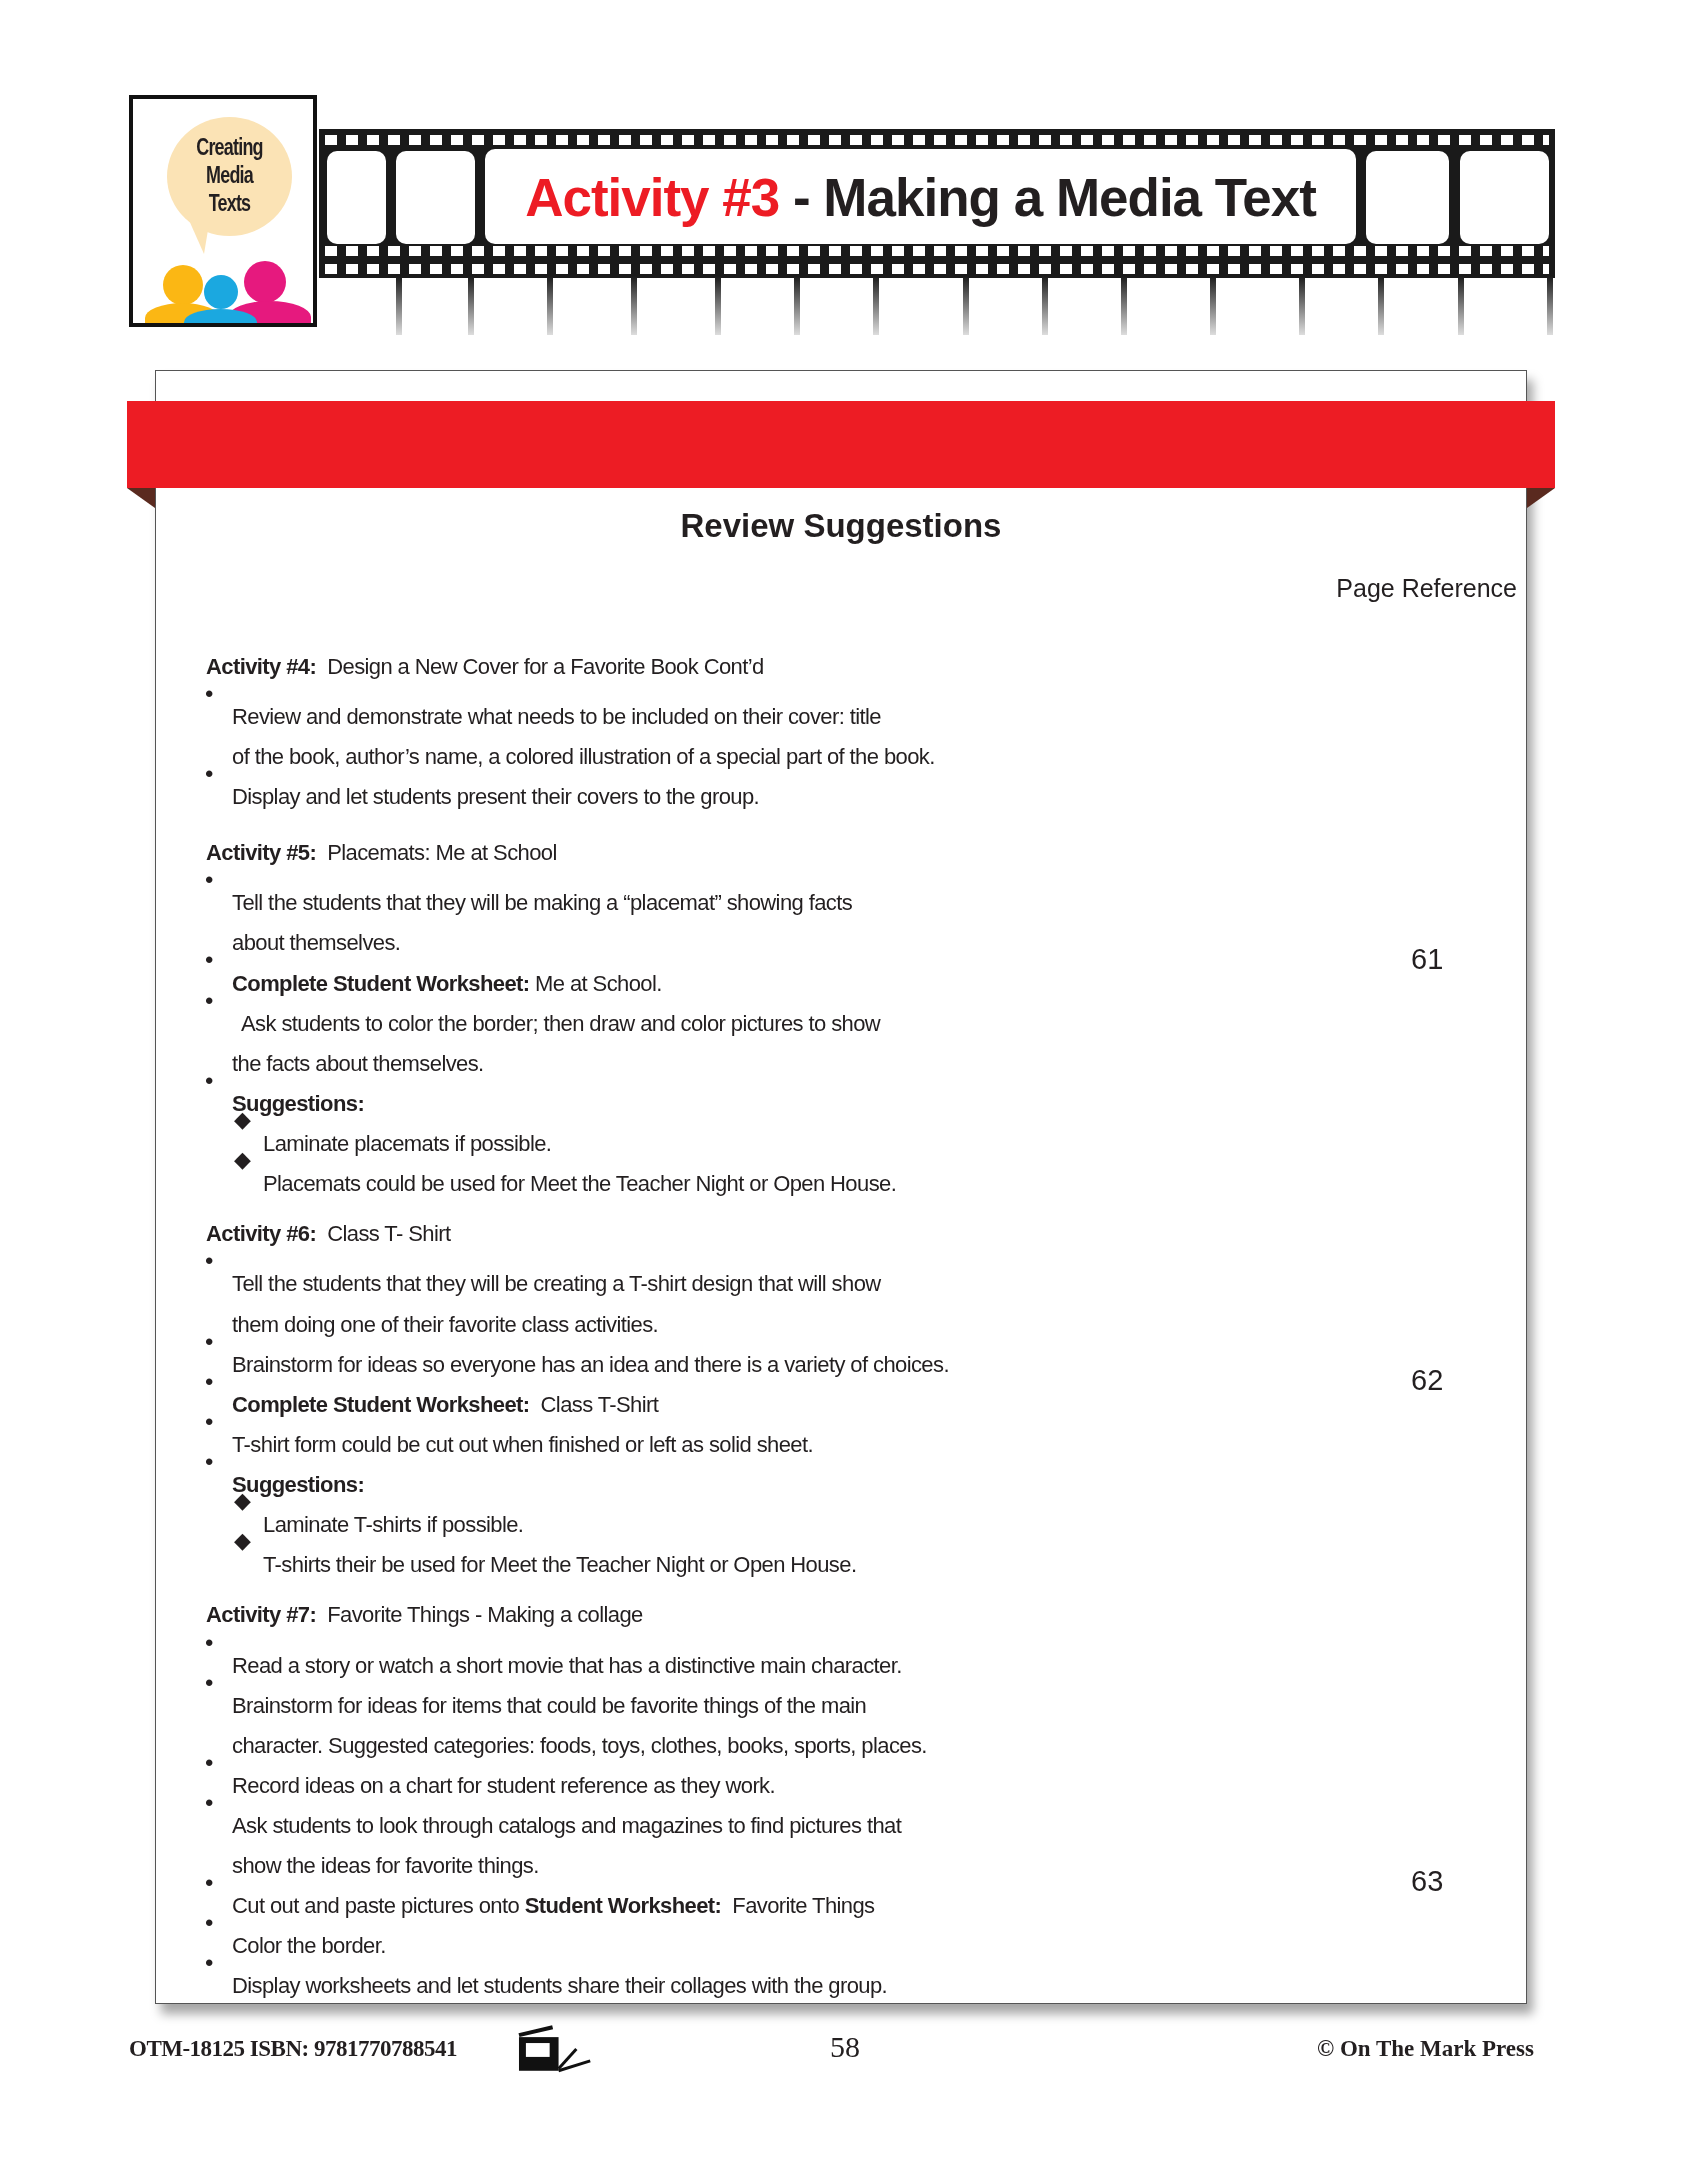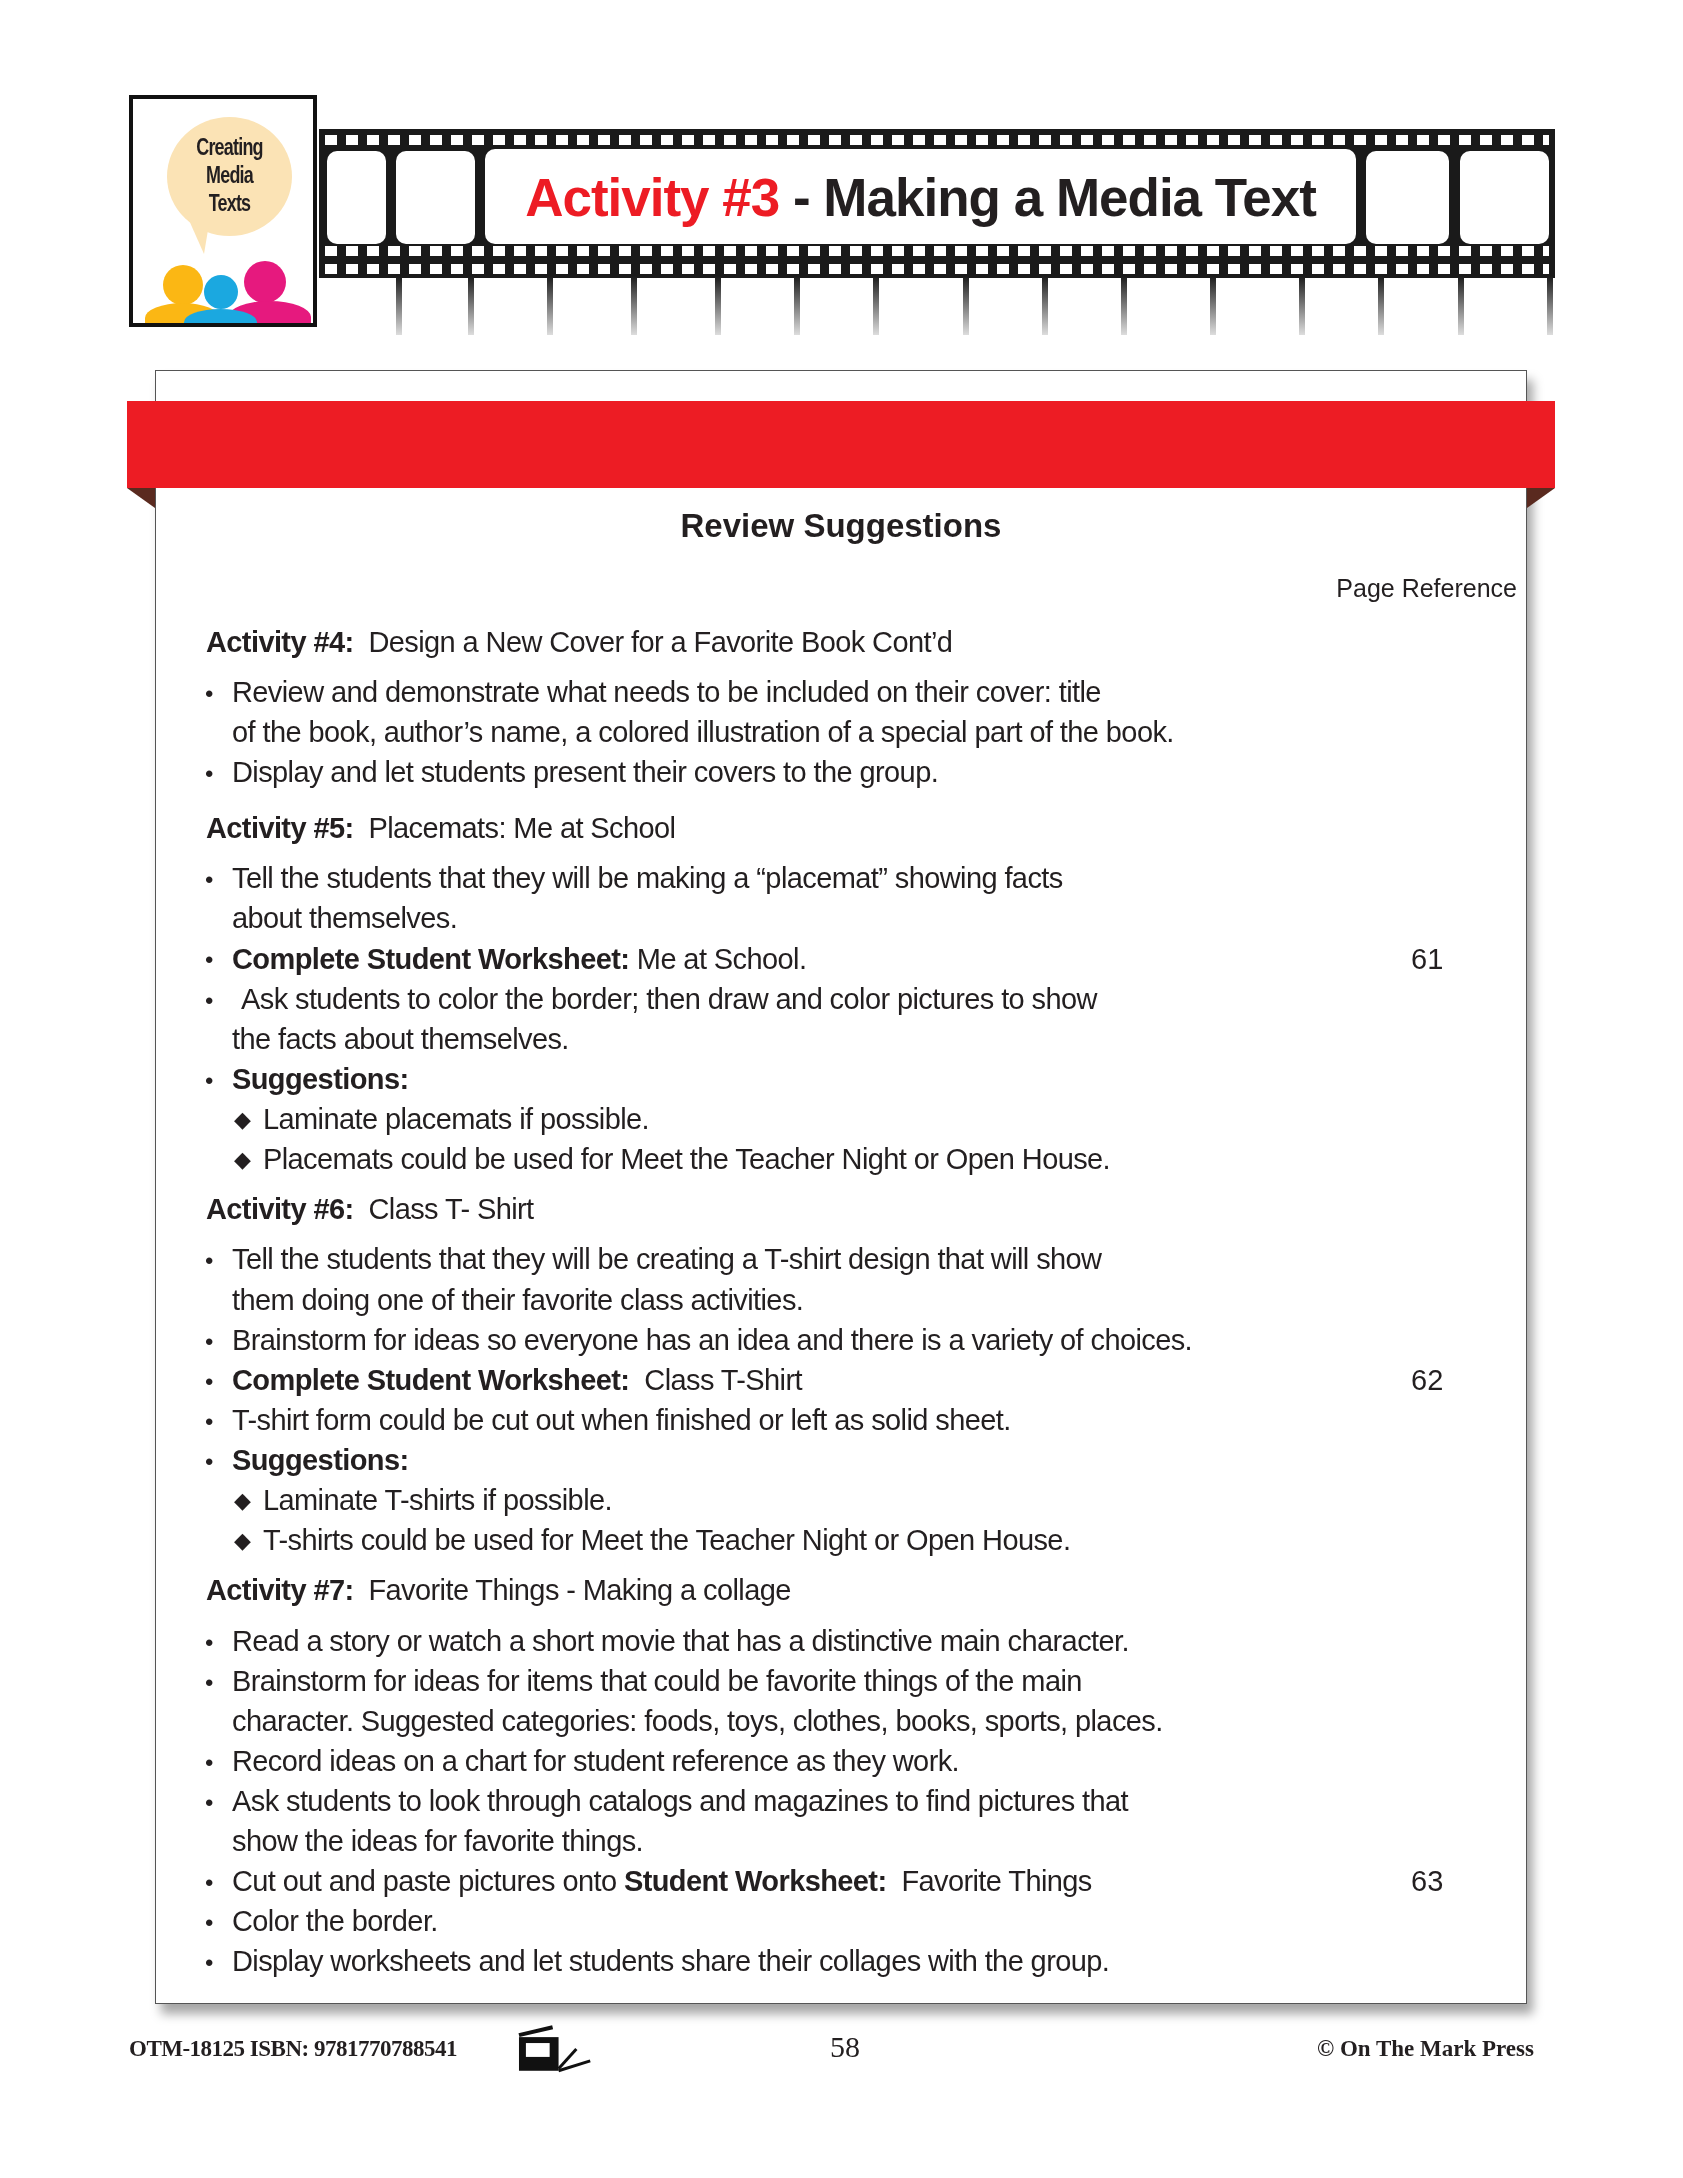--- a/index.html
+++ b/index.html
@@ -31,21 +31,21 @@
   #box { left:155px; top:370px; width:1372px; height:1634px; border:1.5px solid #555; background:#fff;
          box-shadow:6px 10px 10px rgba(0,0,0,0.35); box-sizing:border-box; }
   #banner { left:127px; top:401px; width:1428px; height:87px; background:#ed1c24; color:#fff; box-sizing:border-box; padding:8px 40px 0 40px; font-weight:bold; font-size:30px; line-height:36px; }
   #banner-fold-l { left:127px; top:488px; width:0; height:0; border-top:20px solid #5a2a1f; border-left:28px solid transparent; }
   #banner-fold-r { left:1527px; top:488px; width:0; height:0; border-top:20px solid #5a2a1f; border-right:28px solid transparent; }
   #goal-indent { padding-left:83px; }
 
   #ts-title { left:155px; top:507px; width:1372px; text-align:center; font-weight:bold; font-size:33px; }
   #page-ref-head { left:1287px; top:574px; width:230px; text-align:right; font-size:25px; }
 
-  .line { position:absolute; font-size:29px; white-space:nowrap; letter-spacing:-0.6px; }
+  .line { position:absolute; font-size:22px; white-space:nowrap; letter-spacing:-0.6px;margin-top:28px; }
   .heading b { font-weight:bold; }
   .bullet { position:absolute; font-size:24px; }
   .diamond { position:absolute; font-size:22px; }
   .pref { position:absolute; left:1411px; font-size:29px; }
 
   
   #footer-left { left:129px; top:2036px; font-family:"Liberation Serif", serif; font-size:23px; font-weight:bold; letter-spacing:-0.5px; }
   #footer-page { left:830px; top:2030px; font-family:"Liberation Serif", serif; font-size:30px; }
   #footer-right { left:1317px; top:2036px; font-family:"Liberation Serif", serif; font-size:23px; font-weight:bold; }
   #copier { left:517px; top:2025px; width:94px; height:48px; }
@@ -328,21 +328,21 @@
     <div class="bullet" style="left: 205px; top: 1368px;">•</div>
     <div class="line" style="left: 232px; top: 1364px;"><b>Complete Student Worksheet:</b><span style="white-space: pre;">  Class T-Shirt</span></div>
     <div class="pref" style="top: 1364px;">62</div>
     <div class="bullet" style="left: 205px; top: 1408px;">•</div>
     <div class="line" style="left: 232px; top: 1404px;">T-shirt form could be cut out when finished or left as solid sheet.</div>
     <div class="bullet" style="left: 205px; top: 1448px;">•</div>
     <div class="line" style="left: 232px; top: 1444px;"><b>Suggestions:</b><span style="white-space: pre;"></span></div>
     <div class="diamond" style="left: 234px; top: 1488px;">◆</div>
     <div class="line" style="left: 263px; top: 1484px;">Laminate T-shirts if possible.</div>
     <div class="diamond" style="left: 234px; top: 1528px;">◆</div>
-    <div class="line" style="left: 263px; top: 1524px;">T-shirts could be used for Meet the Teacher Night or Open House.</div>
+    <div class="line" style="left: 263px; top: 1524px;">T-shirts their be used for Meet the Teacher Night or Open House.</div>
     <div class="line heading" style="left: 206px; top: 1574px;"><b>Activity #7:</b><span>&nbsp; </span><span>Favorite Things - Making a collage</span></div>
     <div class="bullet" style="left: 205px; top: 1629px;">•</div>
     <div class="line" style="left: 232px; top: 1625px;">Read a story or watch a short movie that has a distinctive main character.</div>
     <div class="bullet" style="left: 205px; top: 1669px;">•</div>
     <div class="line" style="left: 232px; top: 1665px;">Brainstorm for ideas for items that could be favorite things of the main</div>
     <div class="line" style="left: 232px; top: 1705px;">character.  Suggested categories: foods, toys, clothes, books, sports, places.</div>
     <div class="bullet" style="left: 205px; top: 1749px;">•</div>
     <div class="line" style="left: 232px; top: 1745px;">Record ideas on a chart for student reference as they work.</div>
     <div class="bullet" style="left: 205px; top: 1789px;">•</div>
     <div class="line" style="left: 232px; top: 1785px;">Ask students to look through catalogs and magazines to find pictures that</div>

